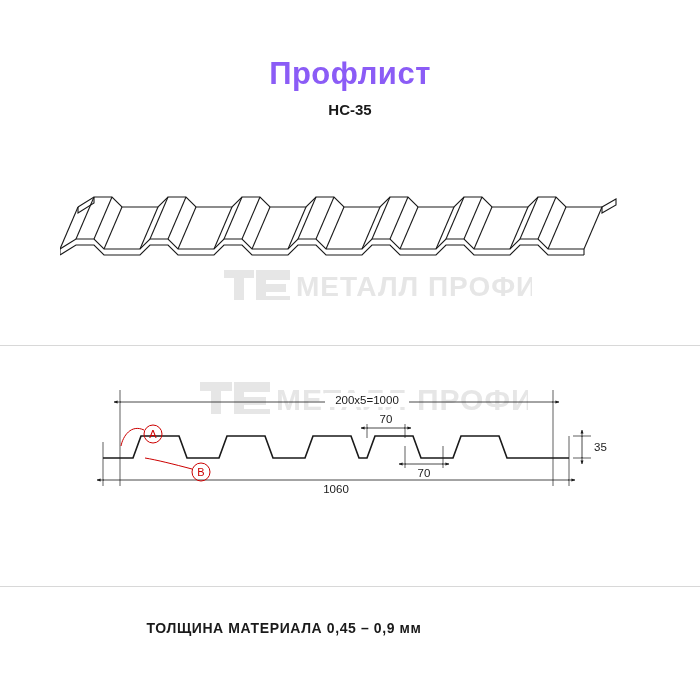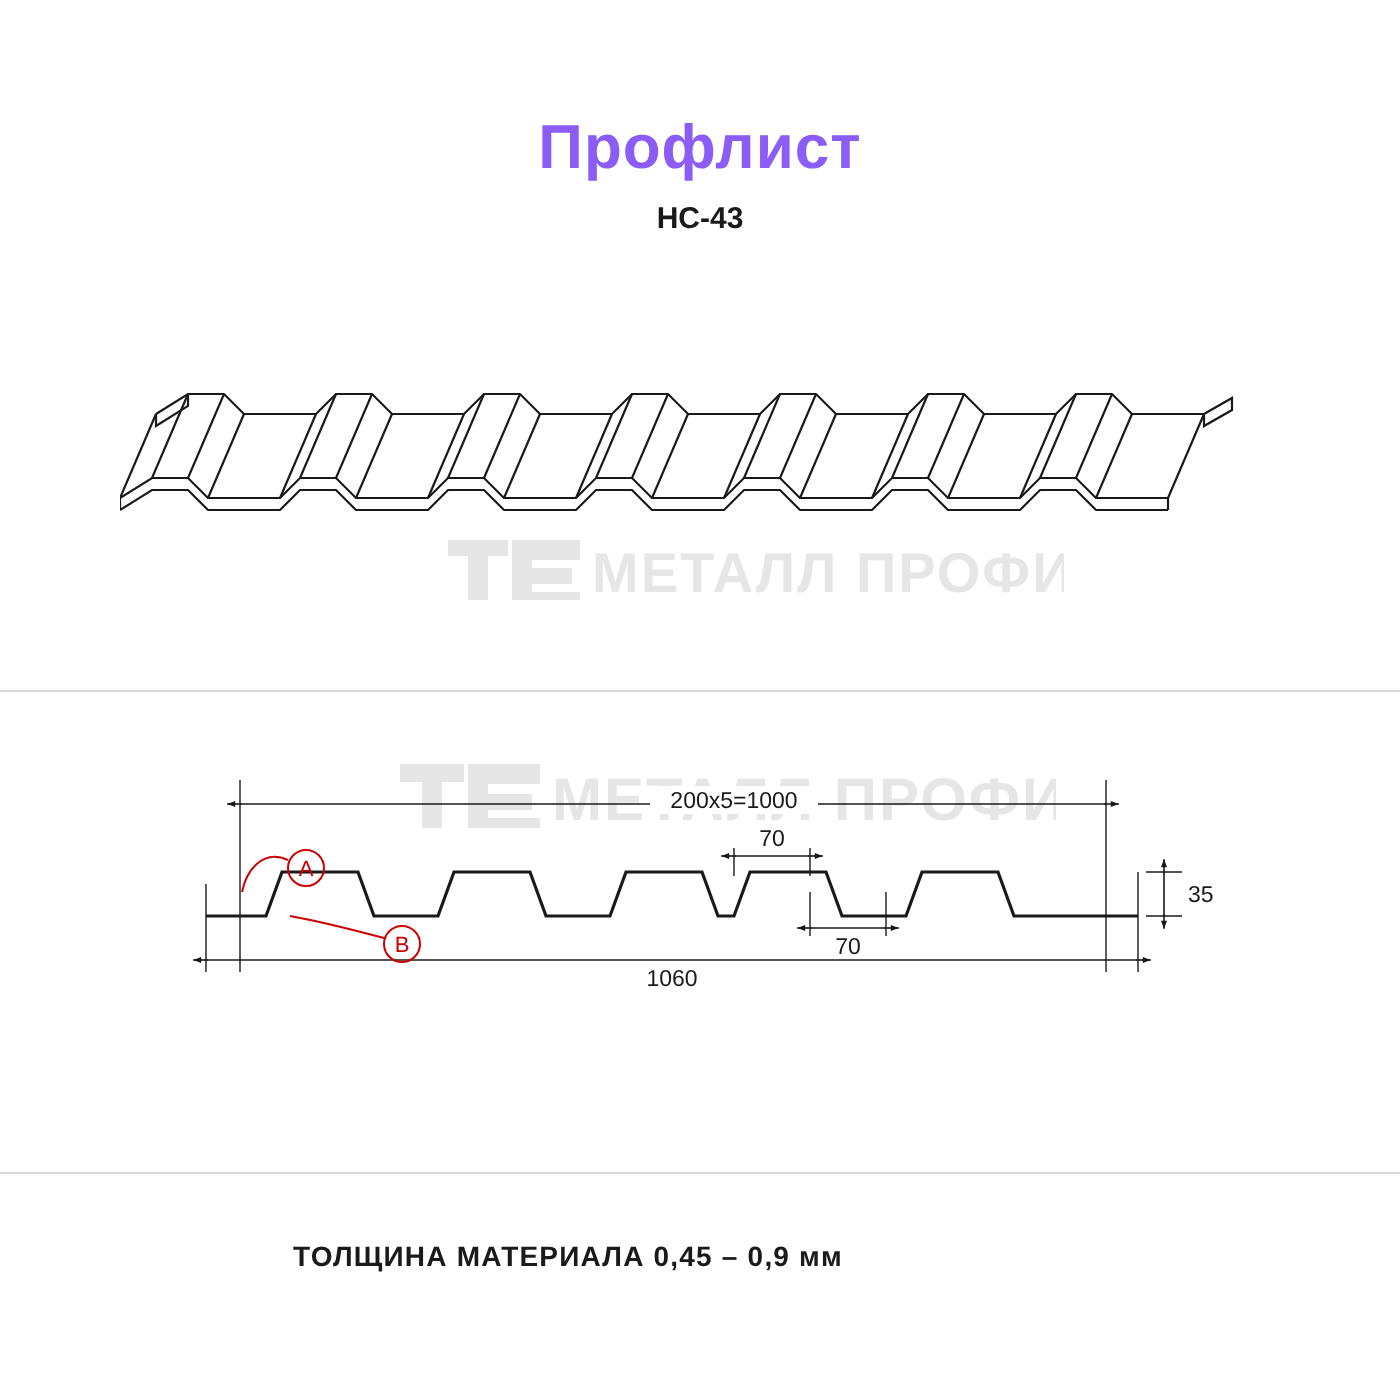--- a/index.html
+++ b/index.html
@@ -90,21 +90,21 @@
     font-size: 11px;
     fill: #cc0000;
   }
 </style>
 </head>
 <body>
 
 <div class="page">
 
   <div class="title">Профлист</div>
-  <div class="subtitle">НС-43</div>
+  <div class="subtitle">НС-35</div>
 
   <svg class="iso-svg" width="580" height="140" viewBox="0 0 580 140">
     <g fill="none" stroke="#1a1a1a" stroke-width="1.1" stroke-linejoin="miter">
 
       <path d="M18 32 L34 22 L52 22 L62 32 L98 32 L108 22 L126 22 L136 32 L172 32 L182 22 L200 22 L210 32 L246 32 L256 22 L274 22 L284 32 L320 32 L330 22 L348 22 L358 32 L394 32 L404 22 L422 22 L432 32 L468 32 L478 22 L496 22 L506 32 L542 32"></path>
 
       <path d="M0 74 L16 64 L34 64 L44 74 L80 74 L90 64 L108 64 L118 74 L154 74 L164 64 L182 64 L192 74 L228 74 L238 64 L256 64 L266 74 L302 74 L312 64 L330 64 L340 74 L376 74 L386 64 L404 64 L414 74 L450 74 L460 64 L478 64 L488 74 L524 74"></path>
 
       <path d="M0 80 L16 70 L34 70 L44 80 L80 80 L90 70 L108 70 L118 80 L154 80 L164 70 L182 70 L192 80 L228 80 L238 70 L256 70 L266 80 L302 80 L312 70 L330 70 L340 80 L376 80 L386 70 L404 70 L414 80 L450 80 L460 70 L478 70 L488 80 L524 80"></path>
 

